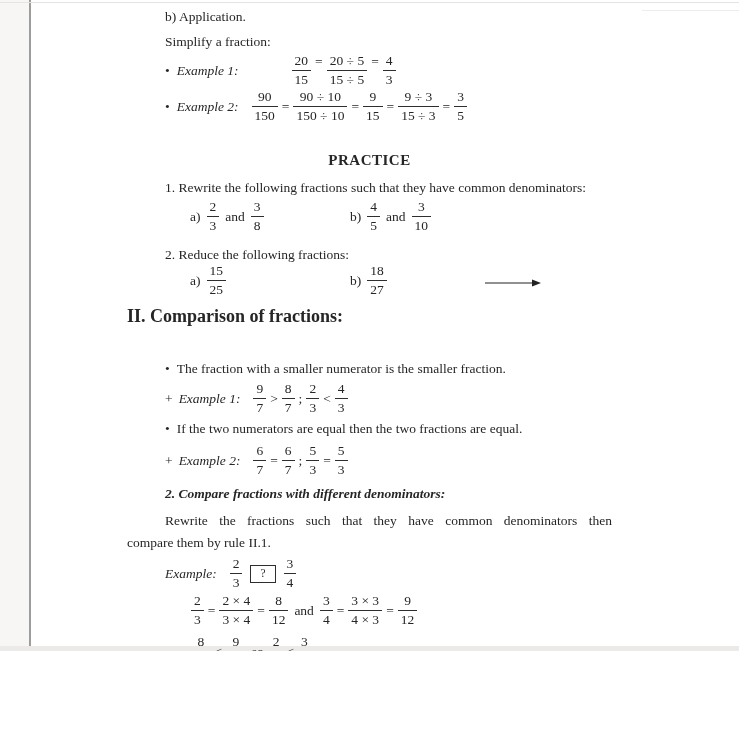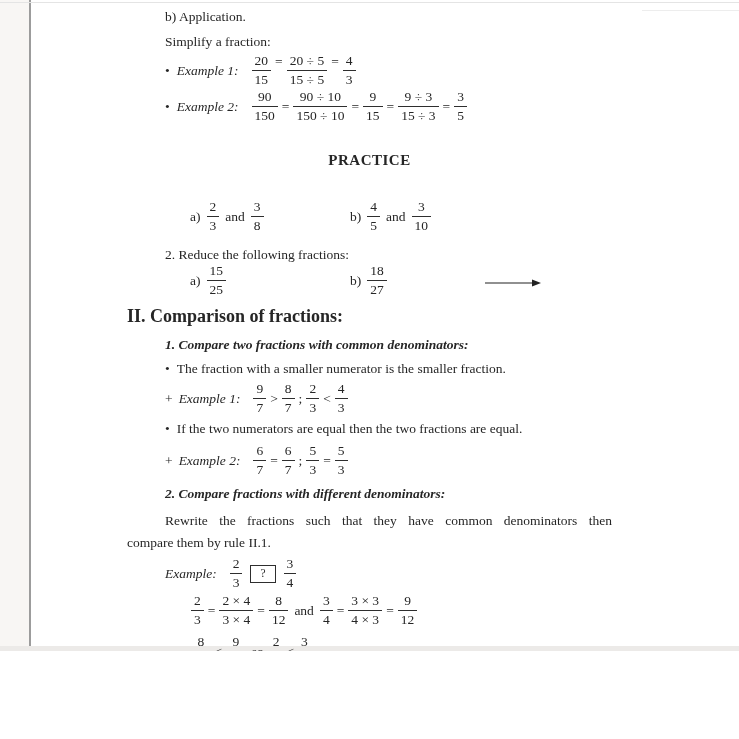--- a/index.html
+++ b/index.html
@@ -47,21 +47,21 @@
   <div class="top-rule"></div>
   <div class="top-rule2"></div>
   <div class="bottom-strip"></div>
 
   <div class="line" style="left:165px; top:8px;">b) Application.</div>
   <div class="line" style="left:165px; top:33px;">Simplify a fraction:</div>
 
   <div class="mathrow" style="left:165px; top:54px;">
     <span class="bullet">•</span>
     <span class="exlabel">Example 1:</span>
-    <span style="display:inline-flex;align-items:flex-start;">
+    <span style="display:inline-flex;align-items:flex-start;margin-left:40px;">
         <span class="frac">
           <span class="num">20</span>
           <span class="bar"></span>
           <span class="den">15</span>
         </span>
         <span class="op">=</span>
         <span class="frac">
           <span class="num">20 ÷ 5</span>
           <span class="bar"></span>
           <span class="den">15 ÷ 5</span>
@@ -105,20 +105,21 @@
         <span class="op">=</span>
         <span class="frac">
           <span class="num">3</span>
           <span class="bar"></span>
           <span class="den">5</span>
         </span>
       </span>
   </div>
 
   <div class="line bold title center" style="left:127px; top:152px; width:485px;">PRACTICE</div>
+  <div class="line" style="left:165px; top:179px;">1. Rewrite the following fractions such that they have common denominators:</div>
 
   <div class="mathrow" style="left:190px; top:200px;">
     <span class="mtext" style="margin-left:0;">a)</span>
     <span style="display:inline-flex;align-items:center;">
         <span class="frac">
           <span class="num">2</span>
           <span class="bar"></span>
           <span class="den">3</span>
         </span>
         <span class="mtext">and</span>
@@ -171,21 +172,20 @@
   </div>
 
   <div class="arrow-wrap" style="left:485px; top:274px;">
     <svg width="56" height="10" viewBox="0 0 56 10">
       <line x1="0" y1="5" x2="47" y2="5" stroke="#222" stroke-width="1.2"></line>
       <polygon points="47,1.5 56,5 47,8.5" fill="#222"></polygon>
     </svg>
   </div>
 
   <div class="line bold" style="left:127px; top:308px; font-size:18px;">II. Comparison of fractions:</div>
-  <div class="line bolditalic" style="left:165px; top:336px;">1. Compare two fractions with common denominators:</div>
 
   <div class="mathrow" style="left:165px; top:361px;">
     <span class="bullet">•</span>
     <span>The fraction with a smaller numerator is the smaller fraction.</span>
   </div>
 
   <div class="mathrow" style="left:165px; top:382px;">
     <span class="plus">+</span>
     <span class="exlabel">Example 1:</span>
     <span style="display:inline-flex;align-items:center;">

